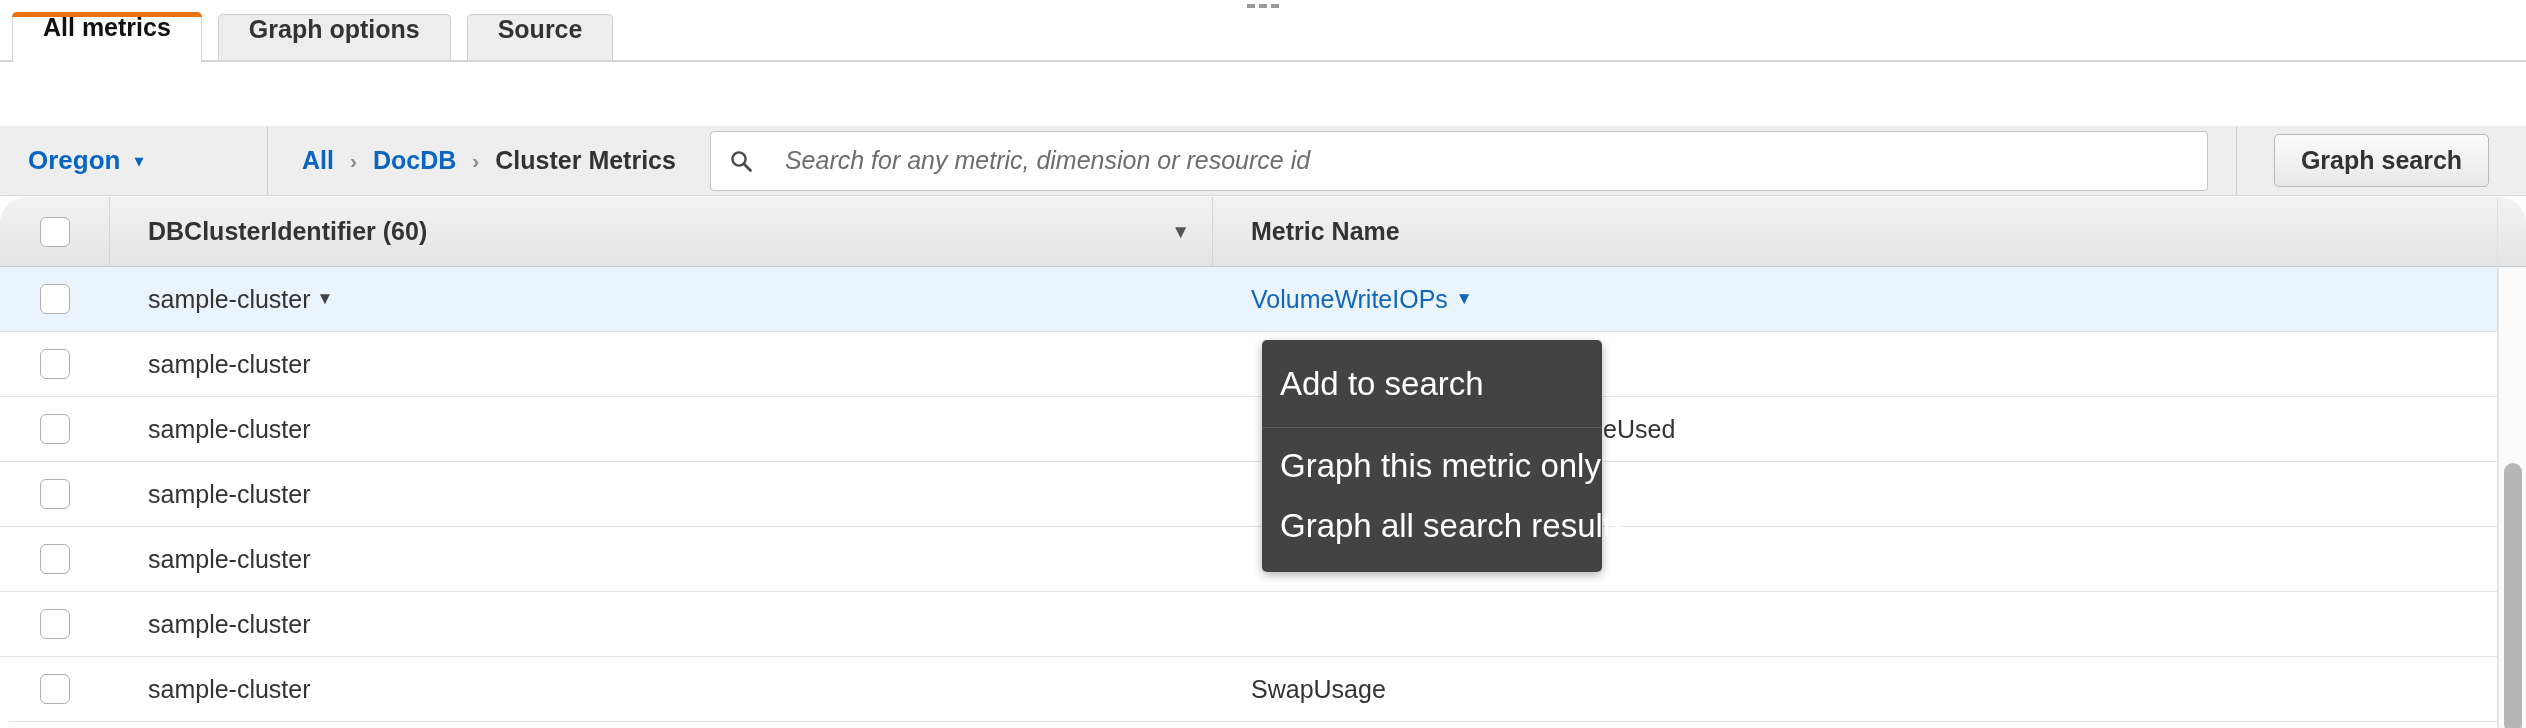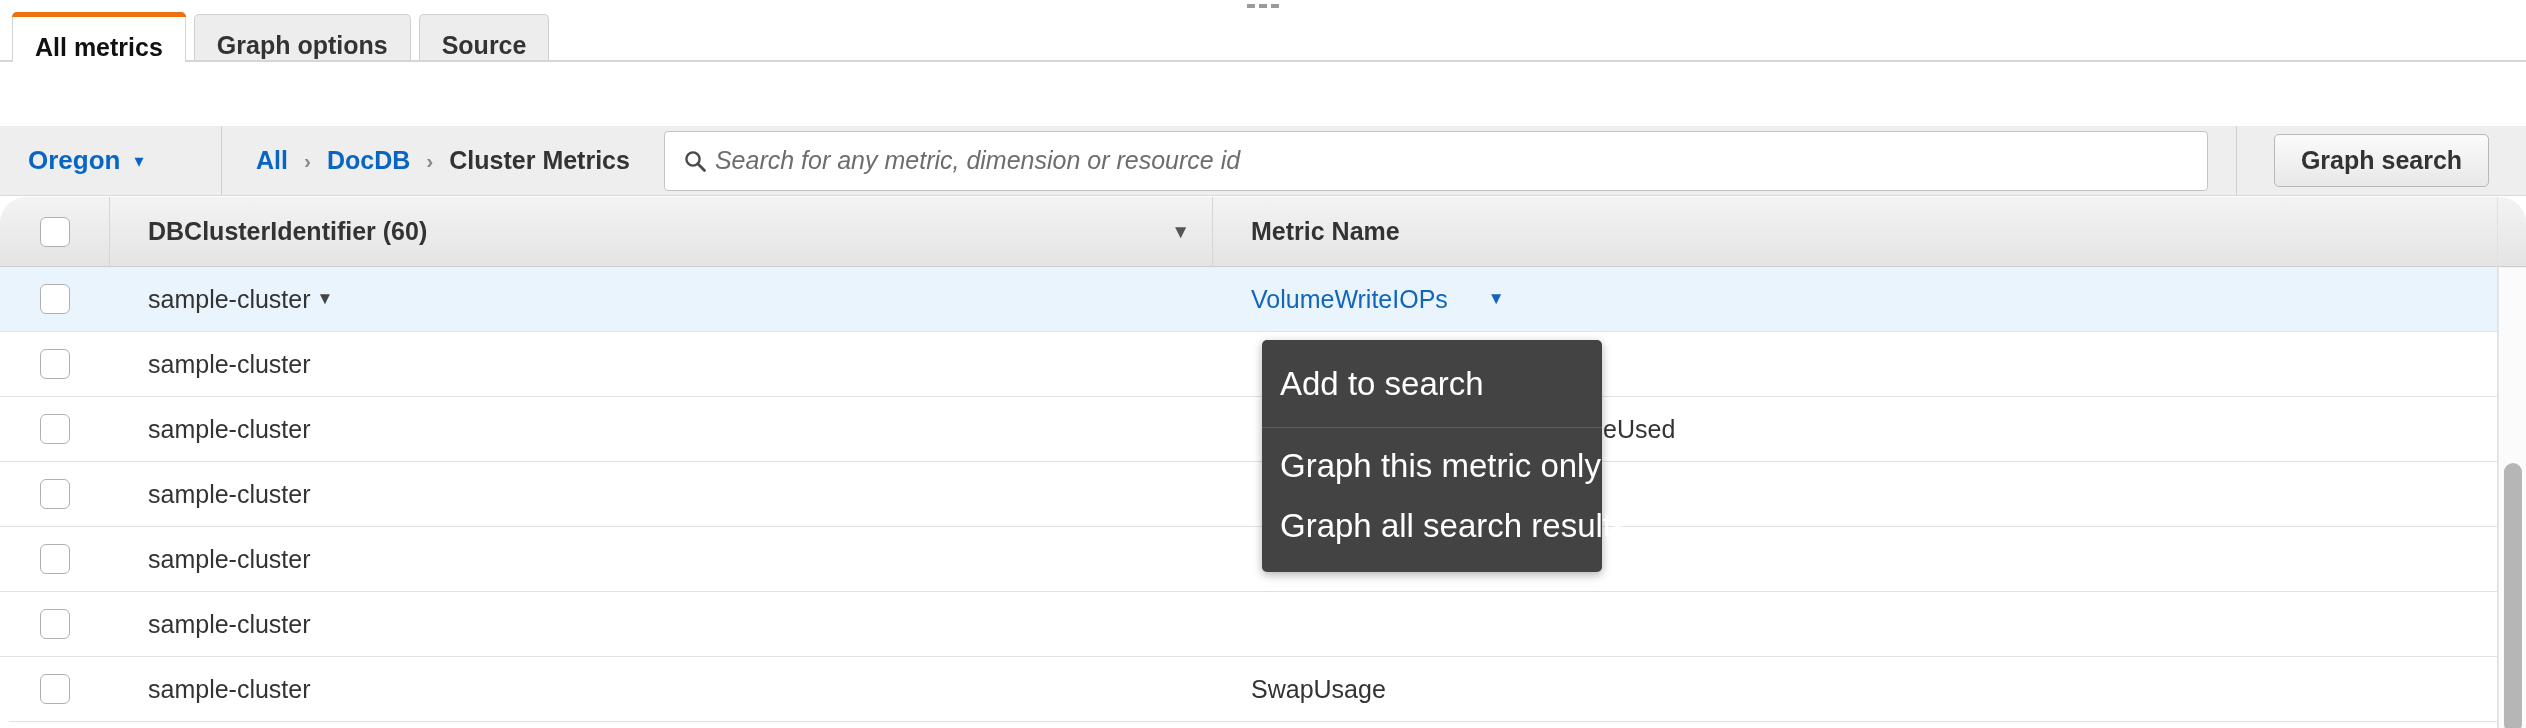--- a/index.html
+++ b/index.html
@@ -37,30 +37,30 @@
     top: 14px; left: 0;
     width: 2526px; height: 48px;
     display: flex;
     align-items: flex-end;
     padding-left: 12px;
     border-bottom: 2px solid #d5d5d5;
   }
   .tab {
     position: relative;
     height: 46px;
-    padding: 0 22px;
-    display: flex; align-items: flex-end;
+    padding: 0 30px;
+    display: flex; align-items: flex-start;
     font-size: 25px;
     font-weight: bold;
     color: #333333;
     background: #ededed;
     border: 1px solid #cfcfcf;
     border-bottom: none;
     border-radius: 5px 5px 0 0;
-    margin-right: 8px;
+    margin-right: 16px;
     cursor: pointer;
     white-space: nowrap;
   }
   .tab.active {
     background: #ffffff;
     color: #111111;
     border-color: #d5d5d5;
     height: 50px;
     z-index: 3;
     margin-bottom: -2px;
@@ -78,21 +78,21 @@
   .toolbar {
     position: absolute;
     top: 126px; left: 0;
     width: 2526px; height: 70px;
     background: #eeeeee;
     border-bottom: 1px solid #d9d9d9;
     display: flex;
     align-items: stretch;
   }
   .region-box {
-    width: 222px;
+    width: 268px;
     display: flex; align-items: center;
     padding-left: 28px;
     border-right: 1px solid #cfcfcf;
     cursor: pointer;
   }
   .region-name {
     font-size: 26px;
     font-weight: bold;
     color: #0965c4;
   }
@@ -128,21 +128,21 @@
     padding: 0 28px 0 34px;
   }
   .searchbox {
     position: relative;
     width: 100%;
     height: 60px;
     background: #ffffff;
     border: 1px solid #c4c4c4;
     border-radius: 4px;
     display: flex; align-items: center;
-    padding-left: 48px;
+    padding-left: 72px;
   }
   .search-icon {
     position: absolute;
     left: 18px; top: 50%;
     transform: translateY(-50%);
     width: 24px; height: 24px;
   }
   .search-icon svg { display: block; }
   .searchbox input {
     border: none; outline: none;
@@ -240,21 +240,20 @@
   .cell-dim {
     width: 1103px;
     display: flex; align-items: center;
     padding-left: 38px;
     flex: none;
   }
   .cell-metric {
     flex: 1;
     display: flex; align-items: center;
     padding-left: 38px;
-    gap: 32px;
   }
   .chk {
     width: 30px; height: 30px;
     border: 1px solid #b0b0b0;
     border-radius: 6px;
     background: #ffffff;
     cursor: pointer;
     flex: none;
   }
   .cellname {

